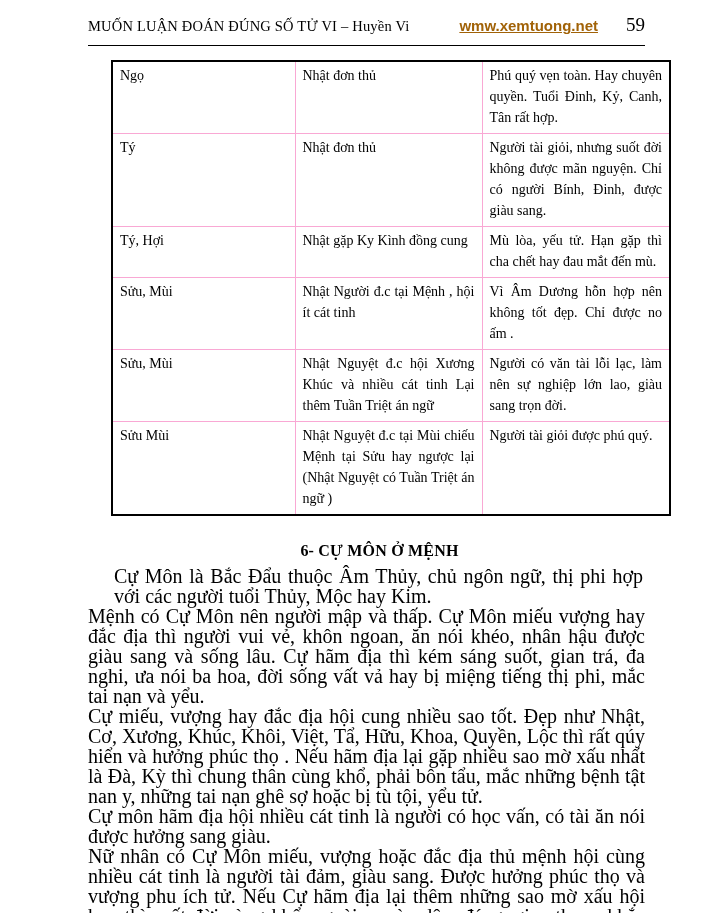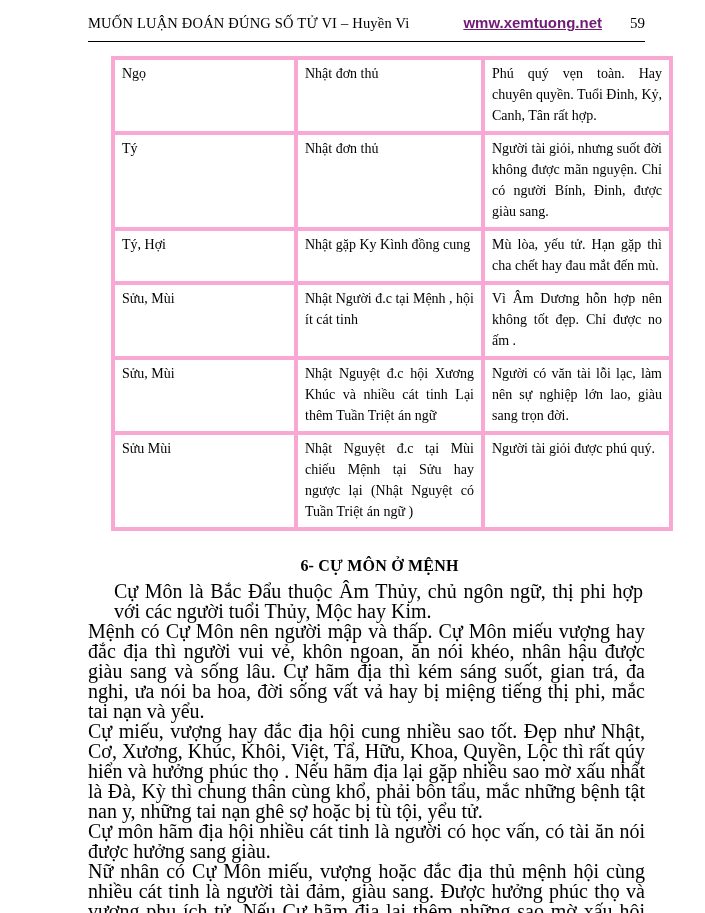--- a/index.html
+++ b/index.html
@@ -26,41 +26,41 @@
   }
   .header .title {
     flex: 1;
     letter-spacing: 0.2px;
     white-space: nowrap;
   }
   .header .site-link {
     font-family: "Liberation Sans", "DejaVu Sans", sans-serif;
     font-weight: bold;
     font-size: 15px;
-    color: #701a75;
+    color: #a16207;
     text-decoration: underline;
     margin-right: 28px;
     cursor: pointer;
   }
-  .header .page-num { font-size: 15px; }
+  .header .page-num { font-size: 19px; }
   .header-rule {
     border: none;
     border-top: 1.5px solid #000;
     margin-top: 9px;
   }
   
   table.sotuvi {
     border-collapse: collapse;
     margin: 14px 0 0 23px;
     width: 558px;
     table-layout: fixed;
     border: 2px solid #000;
   }
   table.sotuvi td {
-    border: 4px solid #f9a8d4;
+    border: 1px solid #f9a8d4;
     vertical-align: top;
     padding: 3px 7px 5px 7px;
     font-size: 14px;
     line-height: 21px;
   }
   td.c1 { width: 183px; }
   td.c2 { width: 187px; text-align: justify; }
   td.c3 { width: 188px; text-align: justify; }
   
   .section { margin-top: 26px; }

